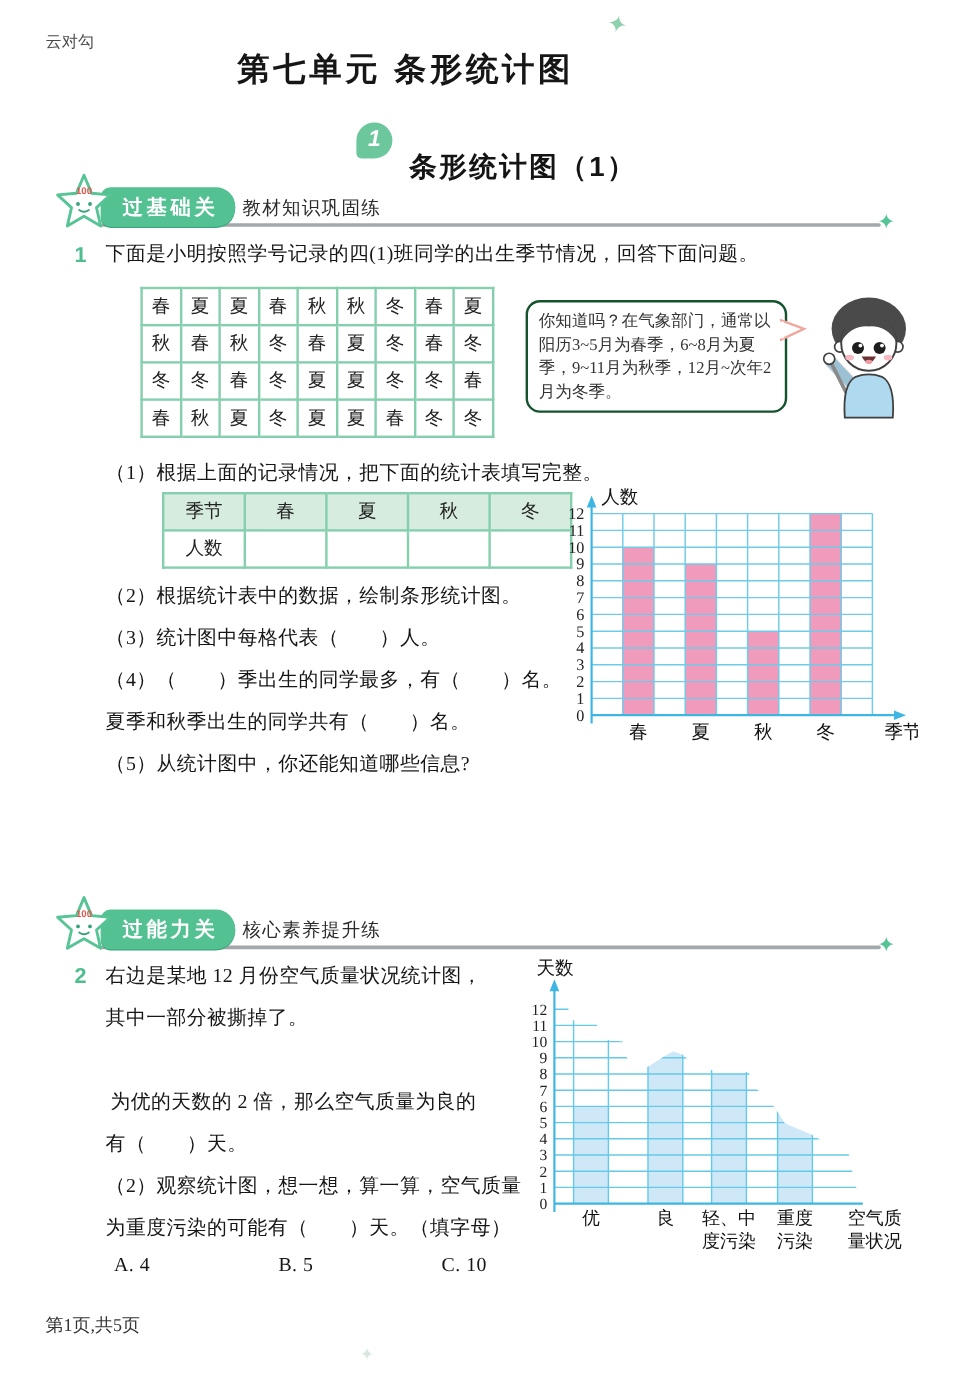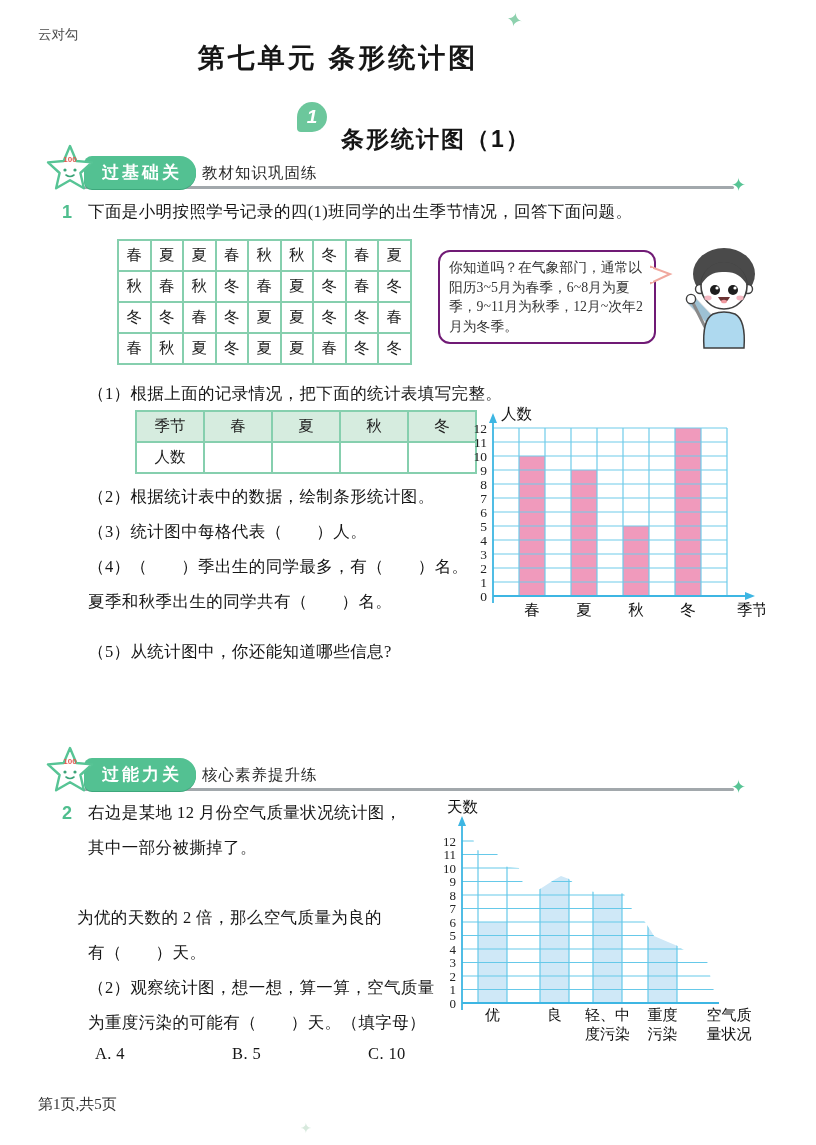--- a/index.html
+++ b/index.html
@@ -17,21 +17,21 @@
   .divider{height:3px;background:#a2a8ac;border-radius:2px;}
   .spark{color:#57c495;font-size:18px;}
   .qnum{color:#4fbe8e;font-weight:bold;font-size:18px;font-family:"Liberation Sans",sans-serif;}
   .qtext{font-size:16.5px;letter-spacing:.4px;color:#161616;font-family:"Liberation Serif",serif;white-space:nowrap;}
   table.grid{border-collapse:collapse;}
   table.grid td{border:2px solid #86cfae;text-align:center;vertical-align:middle;
         font-family:"Liberation Serif",serif;font-size:15.5px;color:#222;}
   .season td{width:28.5px;height:27px;}
   .stats td{width:64px;height:27px;}
   .stats tr.hdr td{background:#d6ecdf;}
-  .bubble{width:196px;border:2px solid #701a75;border-radius:12px;background:#fff;
+  .bubble{width:196px;border:2px solid #14532d;border-radius:12px;background:#fff;
         padding:6px 9px;font-family:"Liberation Serif",serif;font-size:13.8px;line-height:19.5px;color:#333;}
   .footer{font-size:15px;color:#333;font-family:"Liberation Serif",serif;}
   .deco-star{color:#8ed1ae;font-size:20px;}
   .deco-star.faint{color:#d7e9dd;font-size:14px;}
   svg text{font-family:"Liberation Sans",sans-serif;}
   svg text.num{font-family:"Liberation Serif",serif;}
 </style>
 </head>
 <body>
 
@@ -204,38 +204,38 @@
       <text x="129" y="212" text-anchor="middle" font-size="15.5" fill="#111">夏</text>
       <text x="181" y="212" text-anchor="middle" font-size="15.5" fill="#111">秋</text>
       <text x="233" y="212" text-anchor="middle" font-size="15.5" fill="#111">冬</text>
       <text x="282" y="212" font-size="15.5" fill="#111">季节</text>
     </svg>
 
   <div class="abs qtext" style="left:88px;top:486px;">（2）根据统计表中的数据，绘制条形统计图。</div>
   <div class="abs qtext" style="left:88px;top:521px;">（3）统计图中每格代表（　　）人。</div>
   <div class="abs qtext" style="left:88px;top:556px;">（4）（　　）季出生的同学最多，有（　　）名。</div>
   <div class="abs qtext" style="left:88px;top:591px;">夏季和秋季出生的同学共有（　　）名。</div>
-  <div class="abs qtext" style="left:88px;top:641px;">（5）从统计图中，你还能知道哪些信息?</div>
+  <div class="abs qtext" style="left:88px;top:626px;">（5）从统计图中，你还能知道哪些信息?</div>
 
   <div class="abs divider" style="left:84px;top:788px;width:650px;"></div>
   <div class="abs spark" style="left:731px;top:776px;">✦</div>
   <div class="abs badge" style="left:84px;top:758px;">过能力关</div>
   <svg class="abs" style="left:46px;top:746px;" width="48" height="50" viewBox="0 0 48 50">
     <path d="M24 2 L30.3 17 L46 18.4 L34.4 29 L37.9 44.3 L24 36.2 L10.1 44.3 L13.6 29 L2 18.4 L17.7 17 Z" fill="#ffffff" stroke="#57c495" stroke-width="2.4" stroke-linejoin="round"></path>
     <text x="24" y="18" text-anchor="middle" font-size="8" font-weight="bold" fill="#e4574f">100</text>
     <circle cx="19" cy="26" r="1.6" fill="#3aa478"></circle>
       <circle cx="29" cy="26" r="1.6" fill="#3aa478"></circle>
     <path d="M20 31 Q24 34 28 31" stroke="#3aa478" stroke-width="1.6" fill="none" stroke-linecap="round"></path>
   </svg>
   <div class="abs sec-sub" style="left:202px;top:765px;">核心素养提升练</div>
 
   <div class="abs qnum" style="left:62px;top:803px;">2</div>
   <div class="abs qtext" style="left:88px;top:802px;">右边是某地 12 月份空气质量状况统计图，</div>
   <div class="abs qtext" style="left:88px;top:837px;">其中一部分被撕掉了。</div>
-  <div class="abs qtext" style="left:77px;top:907px;">为优的天数的 2 倍，那么空气质量为良的</div>
+  <div class="abs qtext" style="left:92px;top:907px;">为优的天数的 2 倍，那么空气质量为良的</div>
   <div class="abs qtext" style="left:88px;top:942px;">有（　　）天。</div>
   <div class="abs qtext" style="left:88px;top:977px;">（2）观察统计图，想一想，算一算，空气质量</div>
   <div class="abs qtext" style="left:88px;top:1012px;">为重度污染的可能有（　　）天。（填字母）</div>
   <div class="abs qtext" style="left:95px;top:1044px;">A. 4</div>
   <div class="abs qtext" style="left:232px;top:1044px;">B. 5</div>
   <div class="abs qtext" style="left:368px;top:1044px;">C. 10</div>
 
   <svg id="chart2" class="abs" style="left:433px;top:790px;" width="352" height="265" viewBox="0 0 352 265">
       <defs>
         <clipPath id="tearClip">

